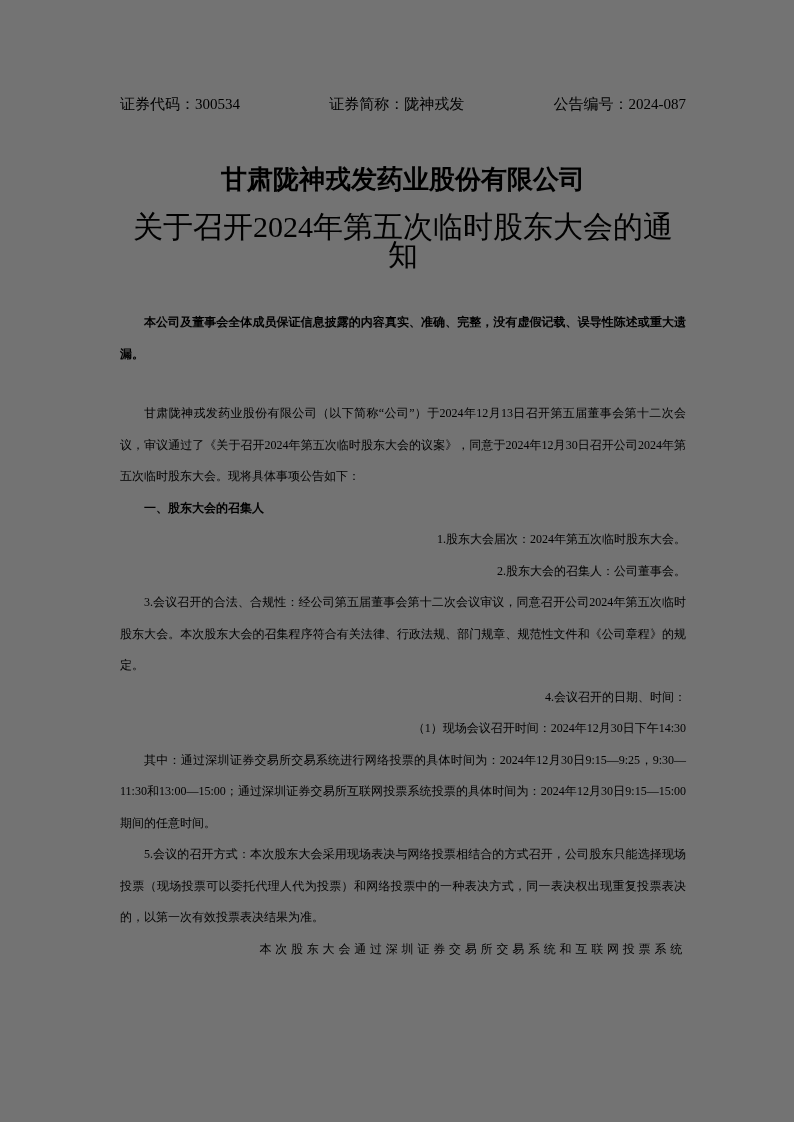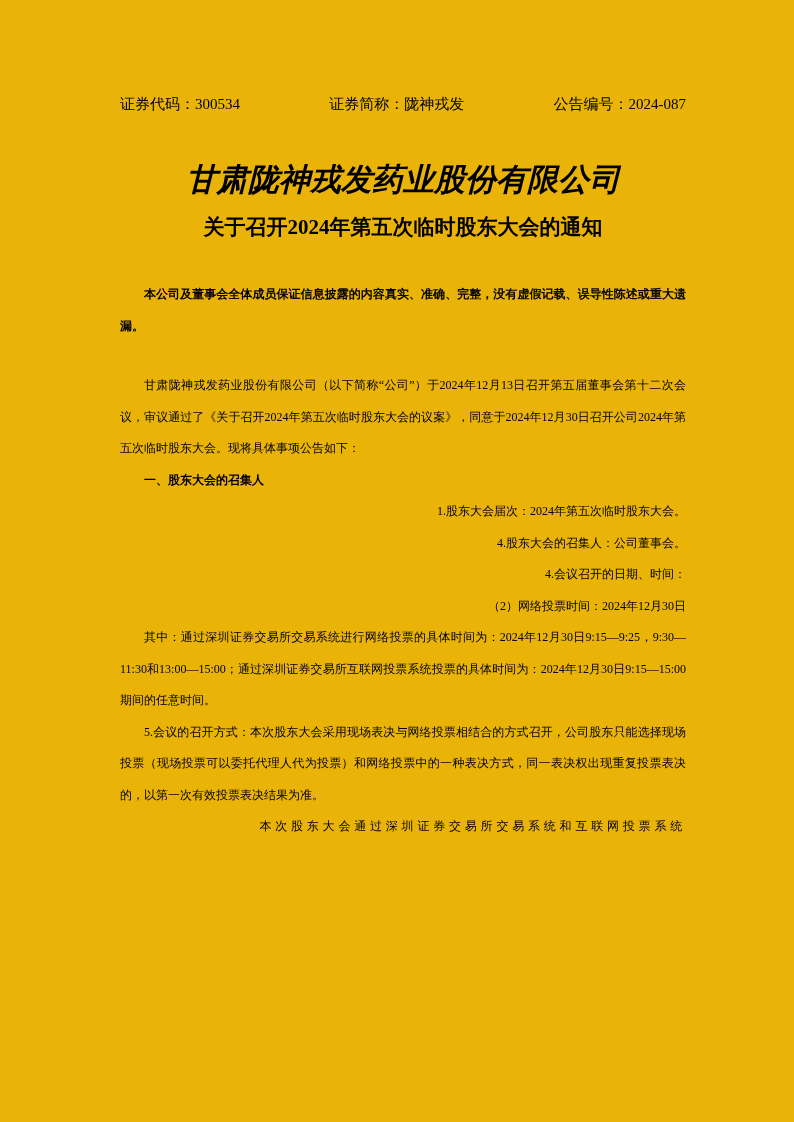--- a/index.html
+++ b/index.html
@@ -5,45 +5,44 @@
   * { margin: 0; padding: 0; box-sizing: border-box; }
   html, body { background: #ffffff; }
   body {
     font-family: "Liberation Serif", "DejaVu Serif", serif;
     color: #000000;
   }
   .page {
     position: relative;
     width: 794px;
     height: 1122px;
-    background: #eab308;
+    background: #737373;
     overflow: hidden;
     padding: 0 108px 0 120px;
   }
   .header-row {
     margin-top: 96px;
     display: flex;
     justify-content: space-between;
     font-size: 15px;
     line-height: 16px;
     white-space: nowrap;
   }
   .title1 {
     margin-top: 54px;
     text-align: center;
-    font-size: 31px;
+    font-size: 26px;
     font-weight: bold;
     line-height: 28px;
-    font-style: italic;
   }
   .title2 {
     margin-top: 19px;
     text-align: center;
-    font-size: 21px;
-    font-weight: bold;
+    font-size: 30px;
+    font-weight: normal;
     line-height: 28px;
   }
   .para {
     font-size: 12px;
     line-height: 31.5px;
     text-indent: 2em;
     text-align: justify;
   }
   .disclaimer {
     margin-top: 38px;
@@ -81,27 +80,28 @@
   <div class="title2">关于召开2024年第五次临时股东大会的通知</div>
 
   <p class="para disclaimer">本公司及董事会全体成员保证信息披露的内容真实、准确、完整，没有虚假记载、误导性陈述或重大遗漏。</p>
 
   <p class="para intro">甘肃陇神戎发药业股份有限公司（以下简称“公司”）于2024年12月13日召开第五届董事会第十二次会议，审议通过了《关于召开2024年第五次临时股东大会的议案》，同意于2024年12月30日召开公司2024年第五次临时股东大会。现将具体事项公告如下：</p>
 
   <p class="para section-heading">一、股东大会的召集人</p>
 
   <p class="para single-line">1.股东大会届次：2024年第五次临时股东大会。</p>
 
-  <p class="para single-line">4.股东大会的召集人：公司董事会。</p>
+  <p class="para single-line">2.股东大会的召集人：公司董事会。</p>
 
+  <p class="para">3.会议召开的合法、合规性：经公司第五届董事会第十二次会议审议，同意召开公司2024年第五次临时股东大会。本次股东大会的召集程序符合有关法律、行政法规、部门规章、规范性文件和《公司章程》的规定。</p>
 
   <p class="para single-line">4.会议召开的日期、时间：</p>
 
+  <p class="para single-line">（1）现场会议召开时间：2024年12月30日下午14:30</p>
 
-  <p class="para single-line">（2）网络投票时间：2024年12月30日</p>
 
   <p class="para">其中：通过深圳证券交易所交易系统进行网络投票的具体时间为：2024年12月30日9:15—9:25，9:30—11:30和13:00—15:00；通过深圳证券交易所互联网投票系统投票的具体时间为：2024年12月30日9:15—15:00期间的任意时间。</p>
 
   <p class="para">5.会议的召开方式：本次股东大会采用现场表决与网络投票相结合的方式召开，公司股东只能选择现场投票（现场投票可以委托代理人代为投票）和网络投票中的一种表决方式，同一表决权出现重复投票表决的，以第一次有效投票表决结果为准。</p>
 
   <p class="para stretched">本次股东大会通过深圳证券交易所交易系统和互联网投票系统</p>
 
 </div>
 
 </body></html>

